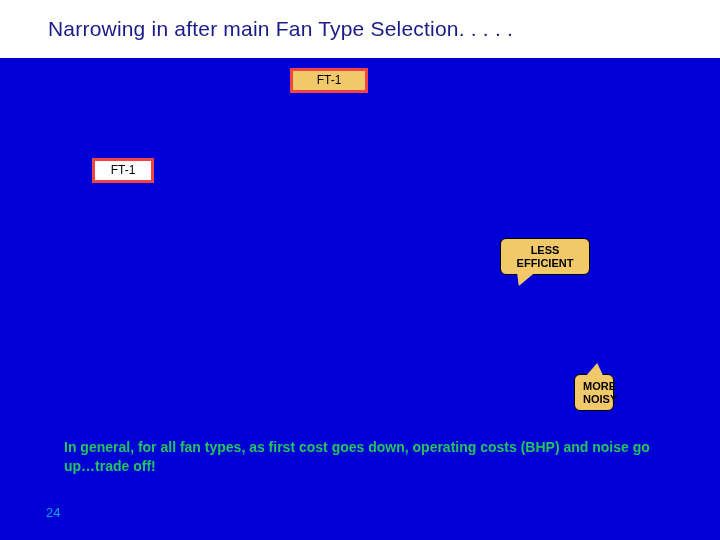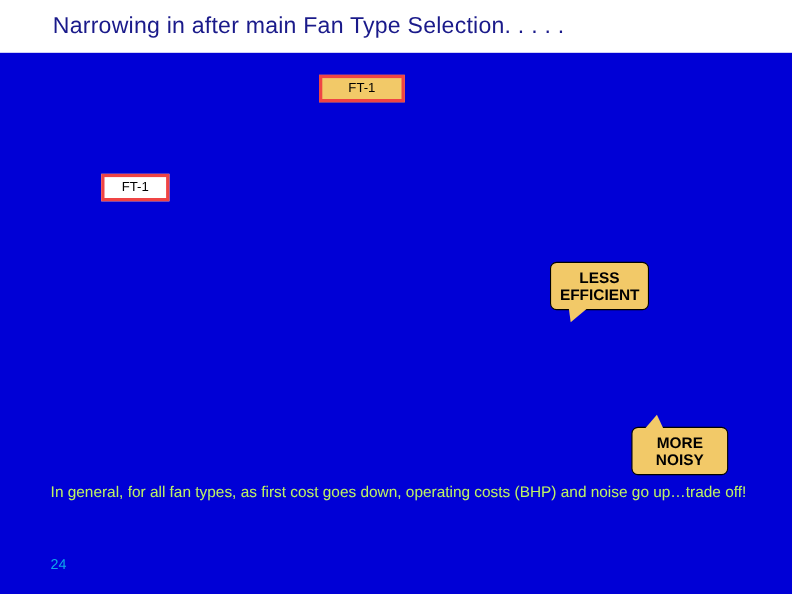--- a/index.html
+++ b/index.html
@@ -11,21 +11,21 @@
   .slide {
     position: absolute;
     inset: 0;
     background: #0000d6;
   }
   .title-band {
     position: absolute;
     top: 0;
     left: 0;
     right: 0;
-    height: 48px;
+    height: 58px;
     background: #ffffff;
     display: flex;
     align-items: center;
     padding-left: 48px;
   }
   .title-band h1 {
     font-size: 21px;
     font-weight: 400;
     color: #1a1a8a;
     letter-spacing: 0.2px;
@@ -50,21 +50,21 @@
     left: 92px;
     background: #ffffff;
     width: 62px;
     text-align: center;
   }
   .callout {
     position: absolute;
     background: #f2c968;
     border: 1px solid #000;
     border-radius: 6px;
-    font-size: 14px;
+    font-size: 11px;
     font-weight: 700;
     color: #000;
     text-align: center;
     padding: 5px 8px;
     line-height: 1.15;
   }
   .callout .tail {
     position: absolute;
     width: 0; height: 0;
   }
@@ -108,32 +108,32 @@
     top: 238px;
     left: 500px;
     width: 90px;
   }
   .c-cost {
     top: 238px;
     left: 610px;
     width: 86px;
   }
   .c-noisy {
-    top: 388px;
+    top: 374px;
     left: 574px;
-    width: 88px;
+    width: 40px;
   }
   .summary {
     position: absolute;
-    left: 46px;
+    left: 64px;
     right: 40px;
     top: 438px;
-    color: #bef264;
+    color: #22c55e;
     font-size: 14px;
-    font-weight: 400;
+    font-weight: 700;
     line-height: 1.35;
   }
   .page-num {
     position: absolute;
     left: 46px;
     bottom: 20px;
     color: #0ea5e9;
     font-size: 13px;
     margin-top: 23px;
   }

